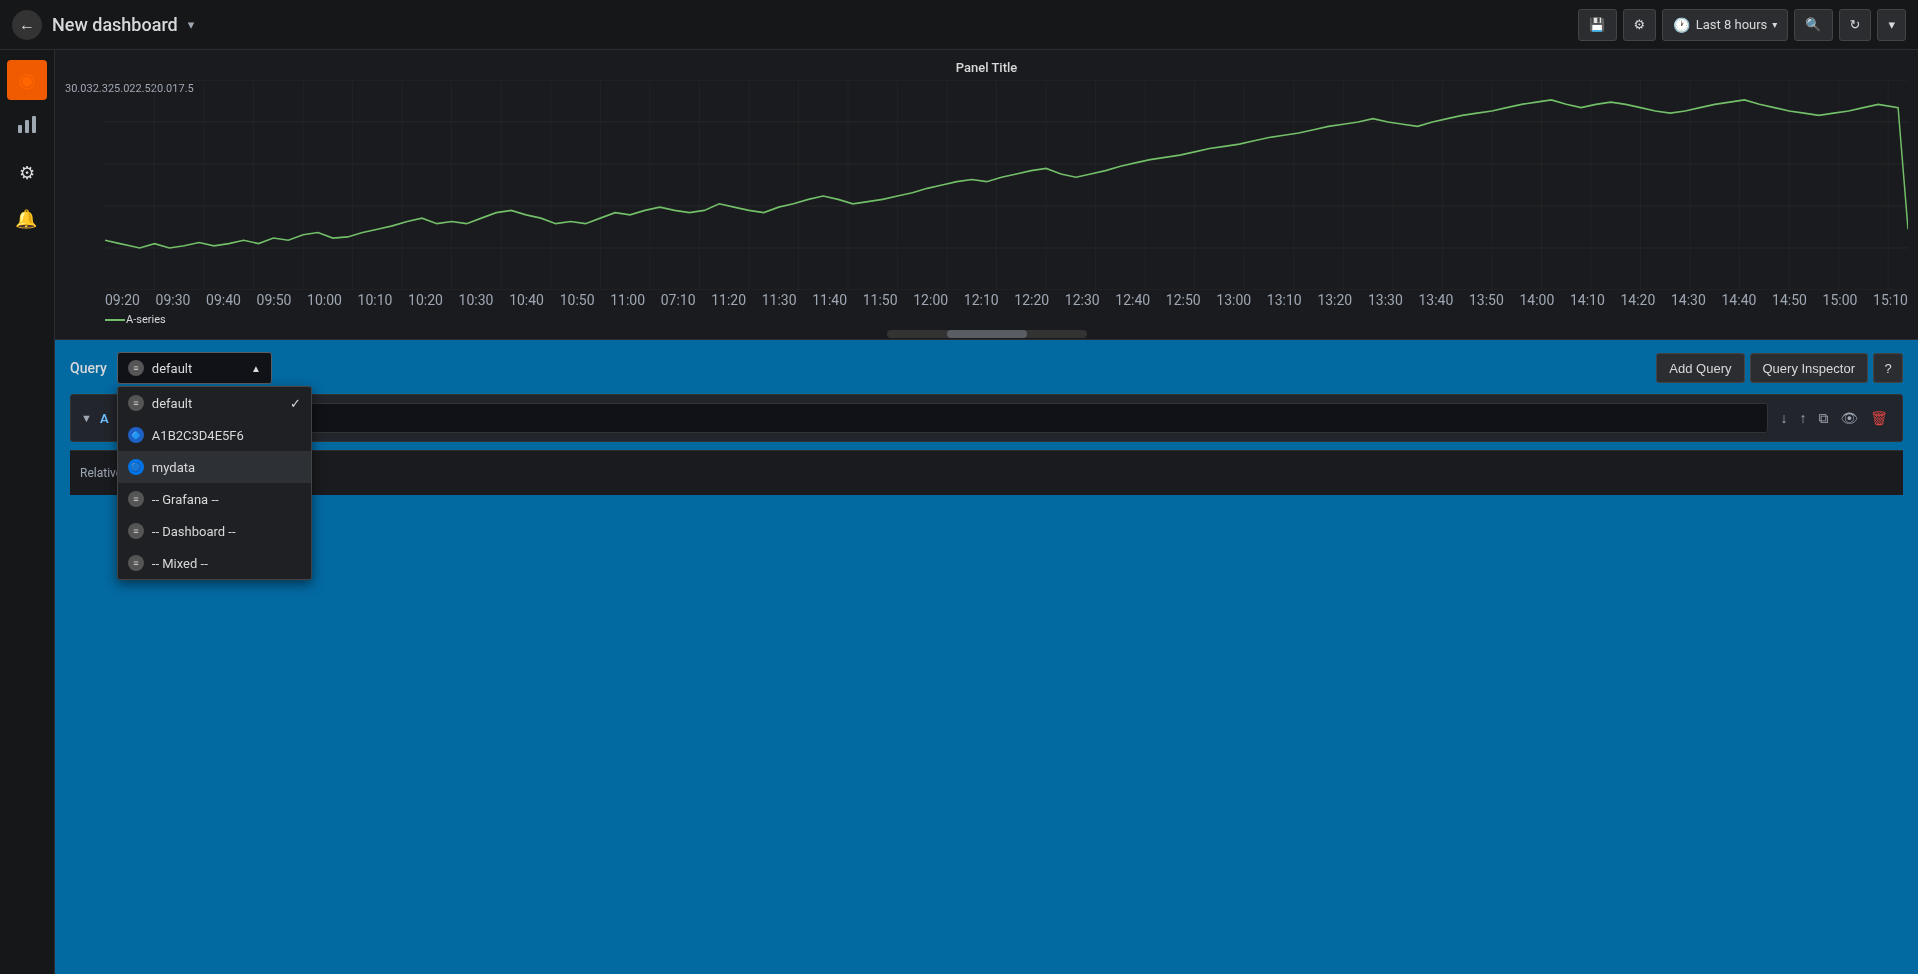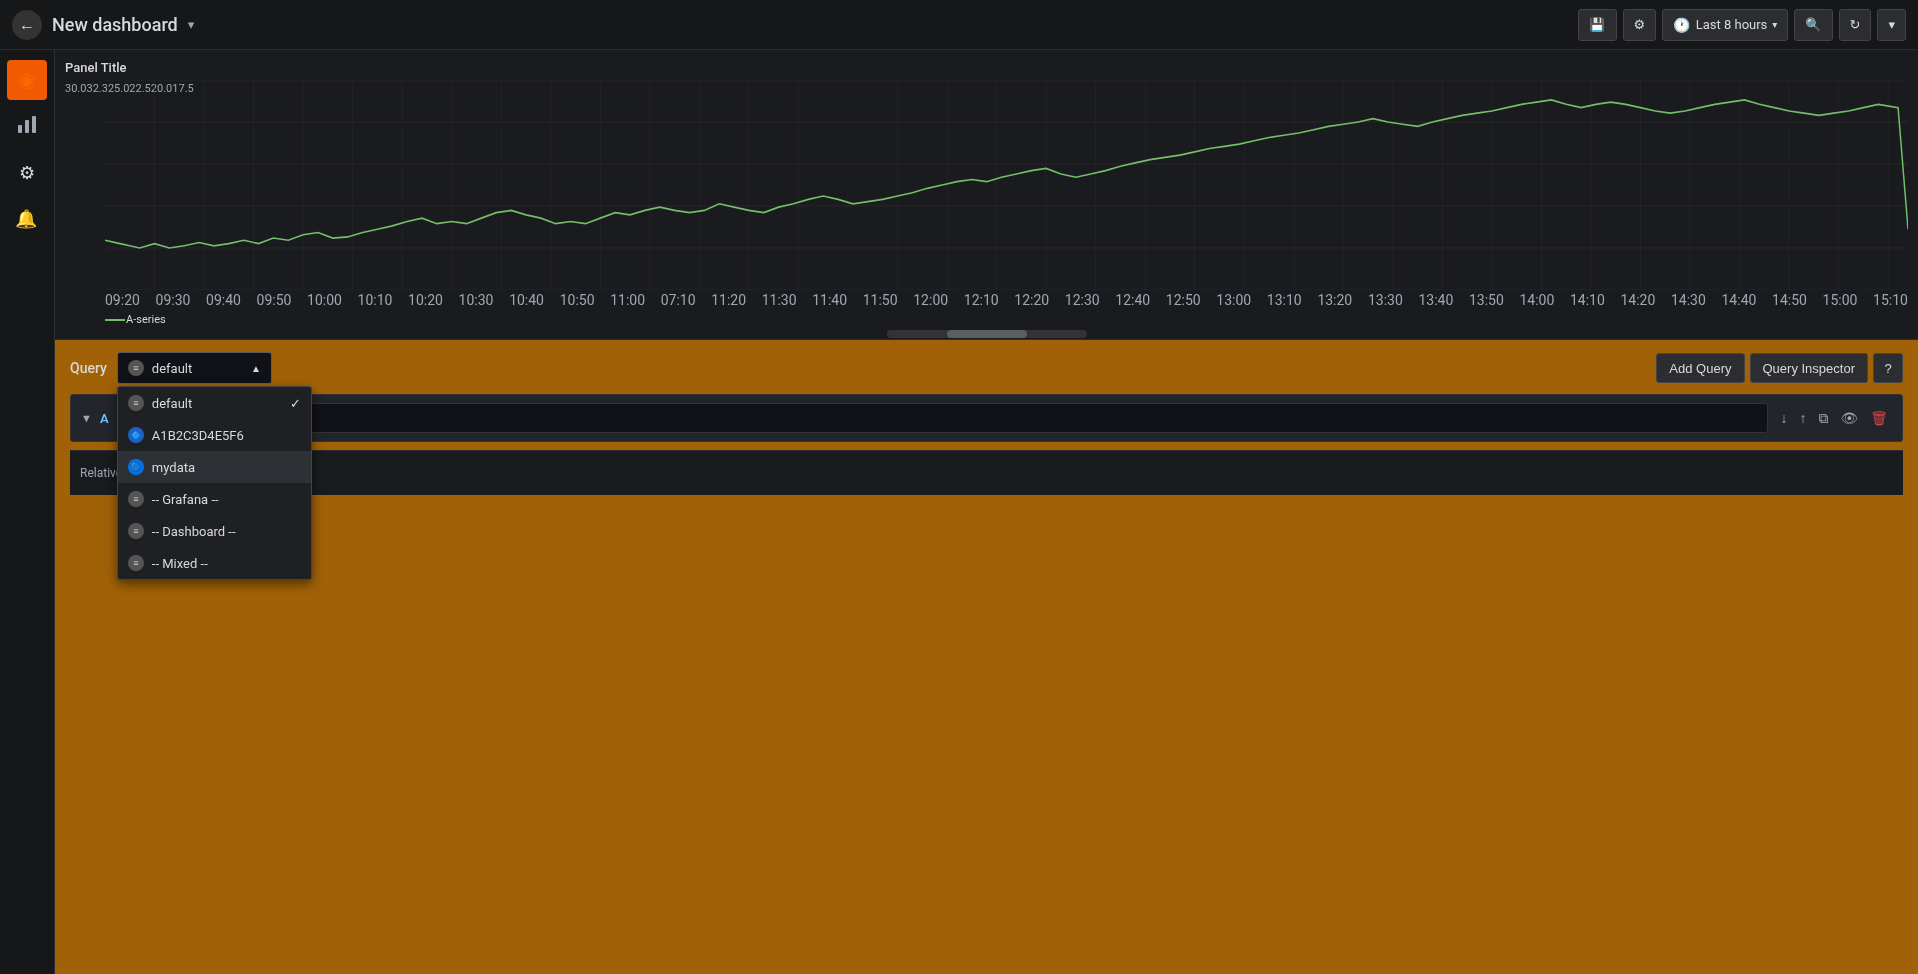--- a/index.html
+++ b/index.html
@@ -110,20 +110,21 @@
 
     
     .chart-container {
       background: #1a1b1e;
       padding: 10px 10px 5px 10px;
       position: relative;
       height: 290px;
       border-bottom: 1px solid #2c2d30;
     }
     .chart-title {
+      text-align: center;
       color: #d8d9da;
       font-size: 13px;
       font-weight: 500;
       margin-bottom: 5px;
     }
     .chart-inner {
       position: relative;
       height: 210px;
       display: flex;
       align-items: stretch;
@@ -187,21 +188,21 @@
       position: absolute;
       left: 30%;
       width: 40%;
       height: 100%;
       background: #5a5d63;
       border-radius: 4px;
     }
 
     
     .query-panel {
-      background: #a16207;
+      background: #0369a1;
       padding: 12px 15px;
       flex: 1;
     }
     .query-header {
       display: flex;
       align-items: center;
       justify-content: space-between;
       margin-bottom: 10px;
     }
     .query-header-left {

